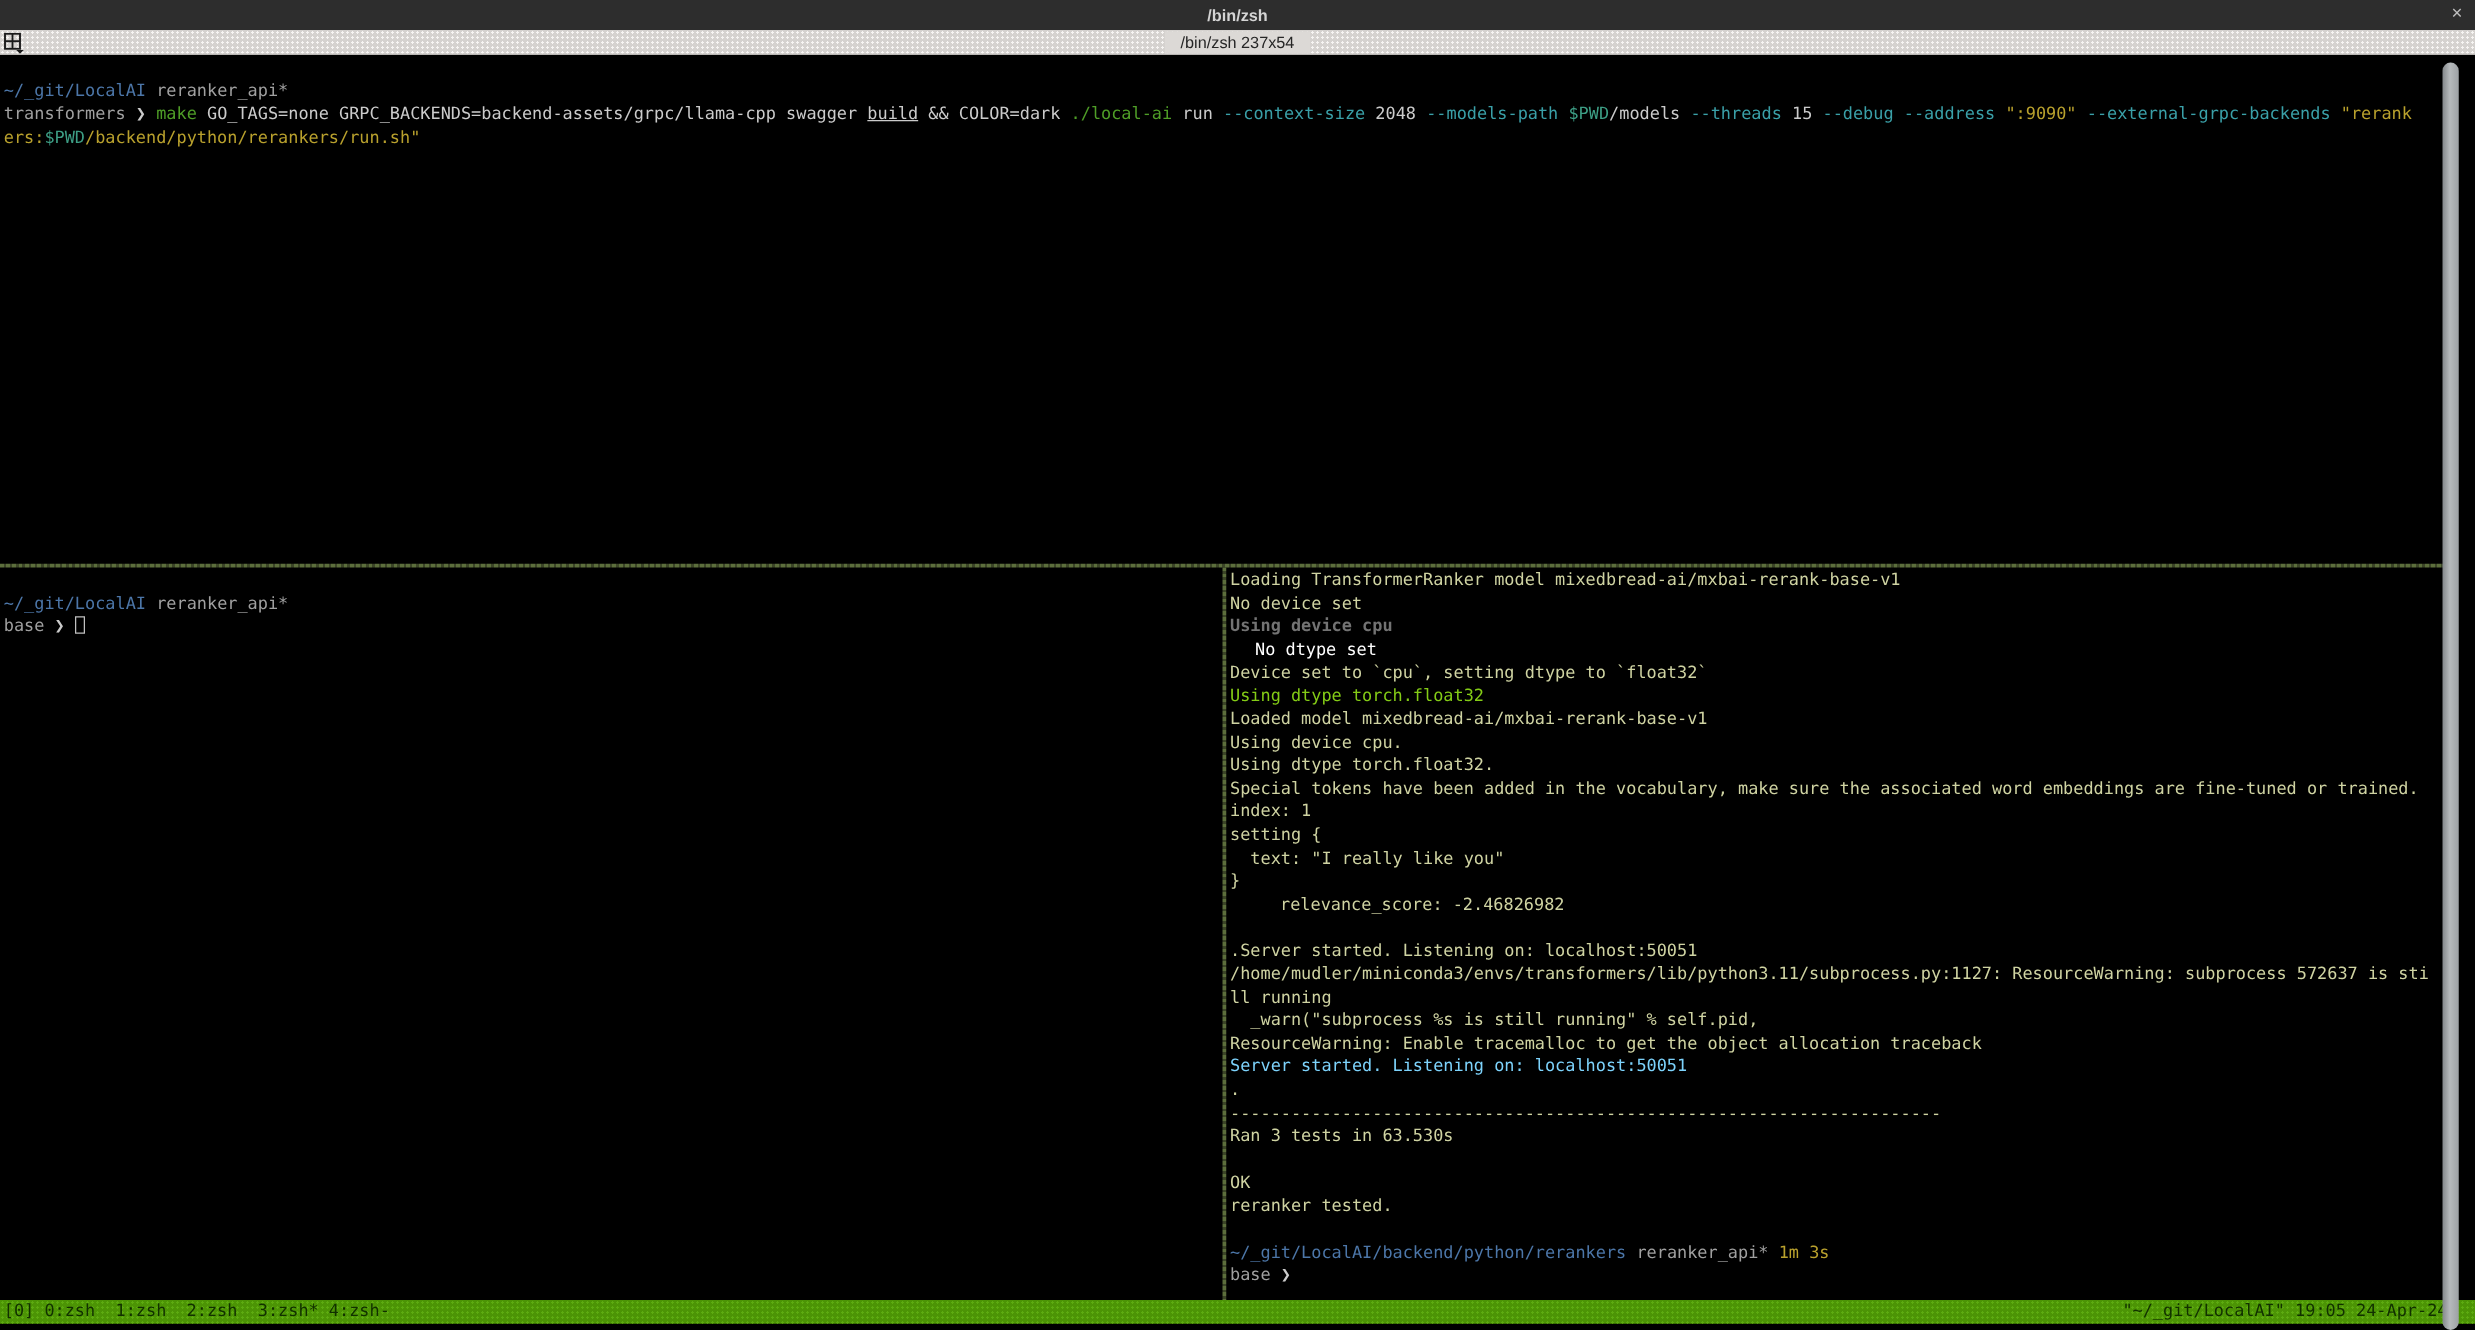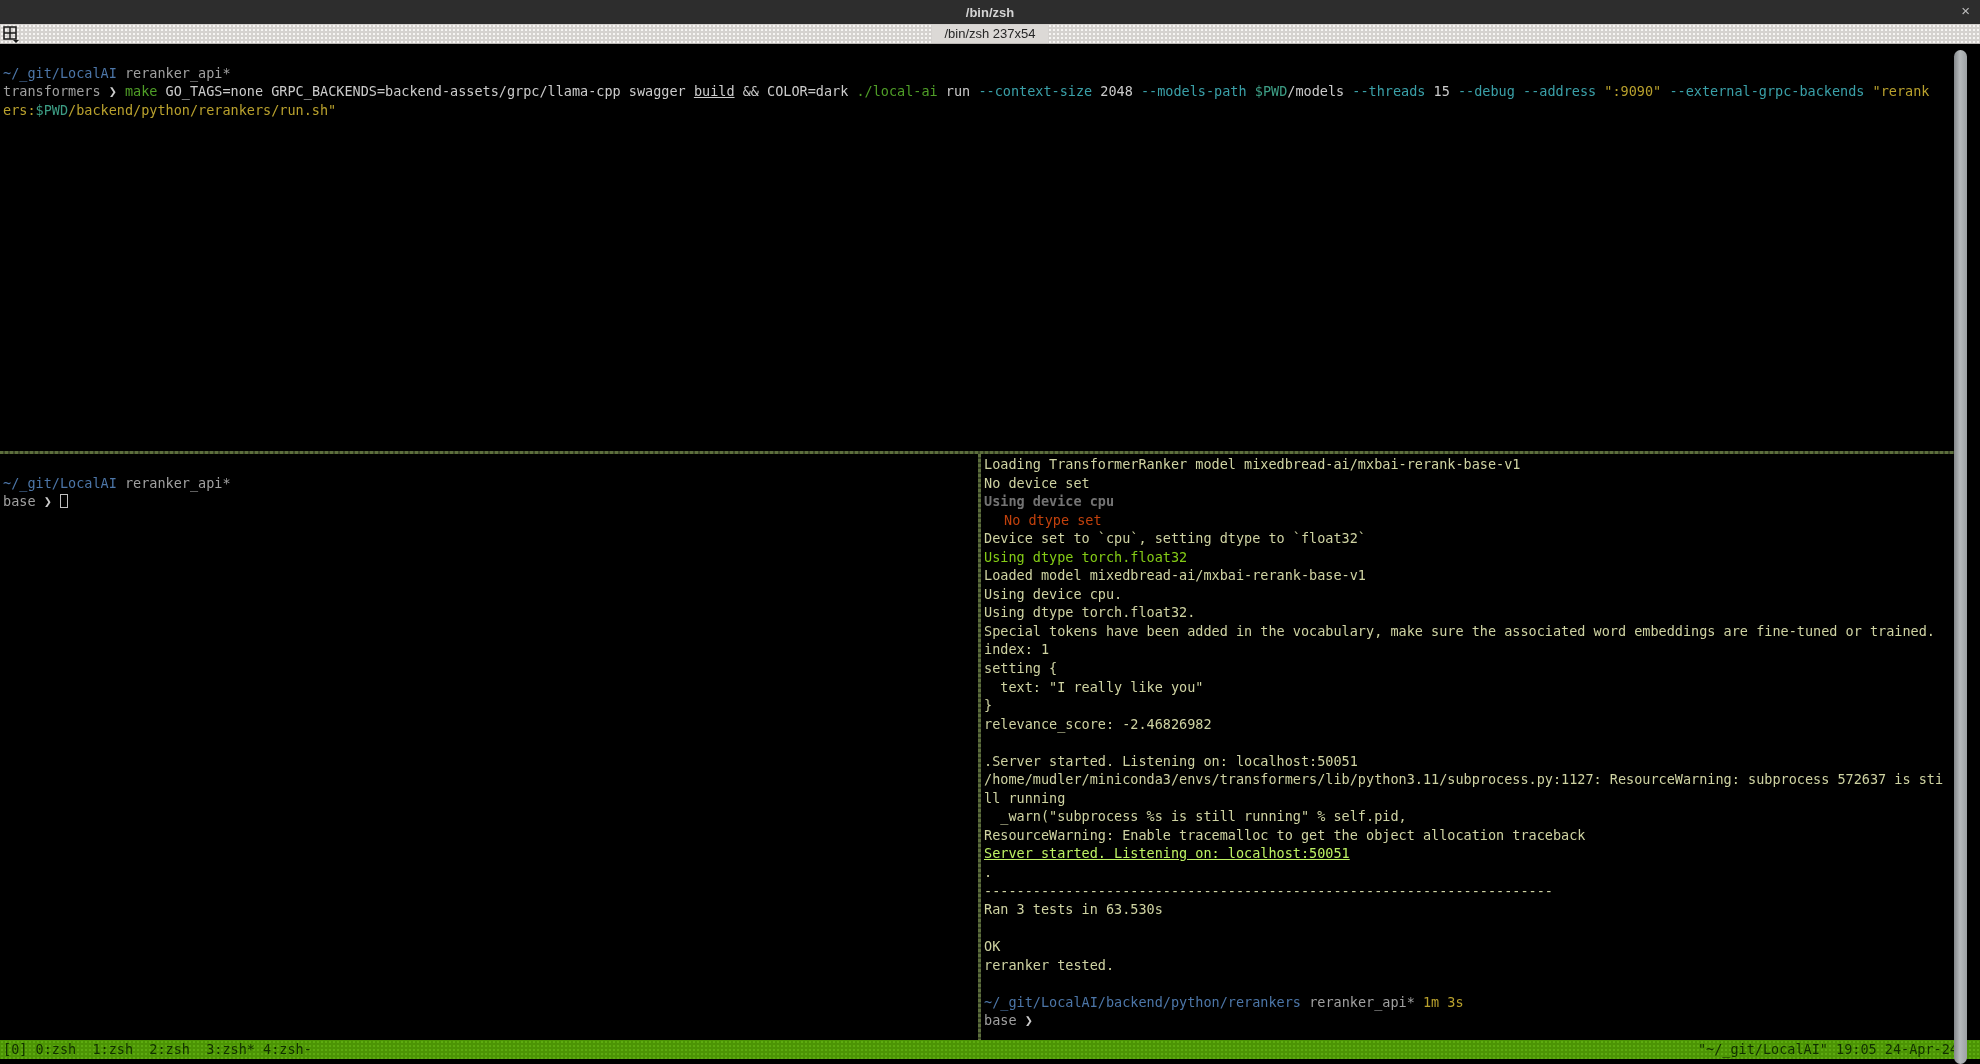--- a/index.html
+++ b/index.html
@@ -100,39 +100,39 @@
 
   <div class="pane bl">
       <div class="tline">&nbsp;</div>
       <div class="tline"><span style="color: rgb(76, 118, 168);">~/_git/LocalAI</span><span style="color: rgb(203, 203, 203);"> </span><span style="color: rgb(160, 160, 160);">reranker_api*</span></div>
       <div class="tline"><span style="color: rgb(160, 160, 160);">base </span><span style="color: rgb(203, 203, 203);">❯ </span><span class="cursor"></span></div>
     </div>
   <div class="pane br">
       <div class="tline"><span style="color: rgb(207, 211, 162);">Loading TransformerRanker model mixedbread-ai/mxbai-rerank-base-v1</span></div>
       <div class="tline"><span style="color: rgb(207, 211, 162);">No device set</span></div>
       <div class="tline"><span style="color: #737373; font-weight: bold;">Using device cpu</span></div>
-      <div class="tline"><span style="color: #c2410c; padding-left: 20px;">No dtype set</span></div>
+      <div class="tline"><span style="color: #ffffff; padding-left: 20px;">No dtype set</span></div>
       <div class="tline"><span style="color: rgb(207, 211, 162);">Device set to `cpu`, setting dtype to `float32`</span></div>
       <div class="tline"><span style="color: #84cc16;">Using dtype torch.float32</span></div>
       <div class="tline"><span style="color: rgb(207, 211, 162);">Loaded model mixedbread-ai/mxbai-rerank-base-v1</span></div>
       <div class="tline"><span style="color: rgb(207, 211, 162);">Using device cpu.</span></div>
       <div class="tline"><span style="color: rgb(207, 211, 162);">Using dtype torch.float32.</span></div>
       <div class="tline"><span style="color: rgb(207, 211, 162);">Special tokens have been added in the vocabulary, make sure the associated word embeddings are fine-tuned or trained.</span></div>
       <div class="tline"><span style="color: rgb(207, 211, 162);">index: 1</span></div>
       <div class="tline"><span style="color: rgb(207, 211, 162);">setting {</span></div>
       <div class="tline"><span style="color: rgb(207, 211, 162);">  text: "I really like you"</span></div>
       <div class="tline"><span style="color: rgb(207, 211, 162);">}</span></div>
-      <div class="tline"><span style="color: rgb(207, 211, 162);">relevance_score: -2.46826982</span></div>
+      <div class="tline"><span style="color: rgb(207, 211, 162); margin-left: 40px;">relevance_score: -2.46826982</span></div>
       <div class="tline">&nbsp;</div>
       <div class="tline"><span style="color: rgb(207, 211, 162);">.Server started. Listening on: localhost:50051</span></div>
       <div class="tline"><span style="color: rgb(207, 211, 162);">/home/mudler/miniconda3/envs/transformers/lib/python3.11/subprocess.py:1127: ResourceWarning: subprocess 572637 is sti</span></div>
       <div class="tline"><span style="color: rgb(207, 211, 162);">ll running</span></div>
       <div class="tline"><span style="color: rgb(207, 211, 162);">  _warn("subprocess %s is still running" % self.pid,</span></div>
       <div class="tline"><span style="color: rgb(207, 211, 162);">ResourceWarning: Enable tracemalloc to get the object allocation traceback</span></div>
-      <div class="tline"><span style="color: #bef264; text-decoration: underline;">Server started. Listening on: localhost:50051</span></div>
+      <div class="tline"><span style="color: #7dd3fc;">Server started. Listening on: localhost:50051</span></div>
       <div class="tline"><span style="color: rgb(207, 211, 162);">.</span></div>
       <div class="tline"><span style="color: rgb(207, 211, 162);">----------------------------------------------------------------------</span></div>
       <div class="tline"><span style="color: rgb(207, 211, 162);">Ran 3 tests in 63.530s</span></div>
       <div class="tline">&nbsp;</div>
       <div class="tline"><span style="color: rgb(207, 211, 162);">OK</span></div>
       <div class="tline"><span style="color: rgb(207, 211, 162);">reranker tested.</span></div>
       <div class="tline">&nbsp;</div>
       <div class="tline"><span style="color: rgb(76, 118, 168);">~/_git/LocalAI/backend/python/rerankers</span><span style="color: rgb(203, 203, 203);"> </span><span style="color: rgb(160, 160, 160);">reranker_api*</span><span style="color: rgb(203, 203, 203);"> </span><span style="color: rgb(185, 161, 45);">1m 3s</span></div>
       <div class="tline"><span style="color: rgb(160, 160, 160);">base </span><span style="color: rgb(203, 203, 203);">❯</span></div>
     </div>

